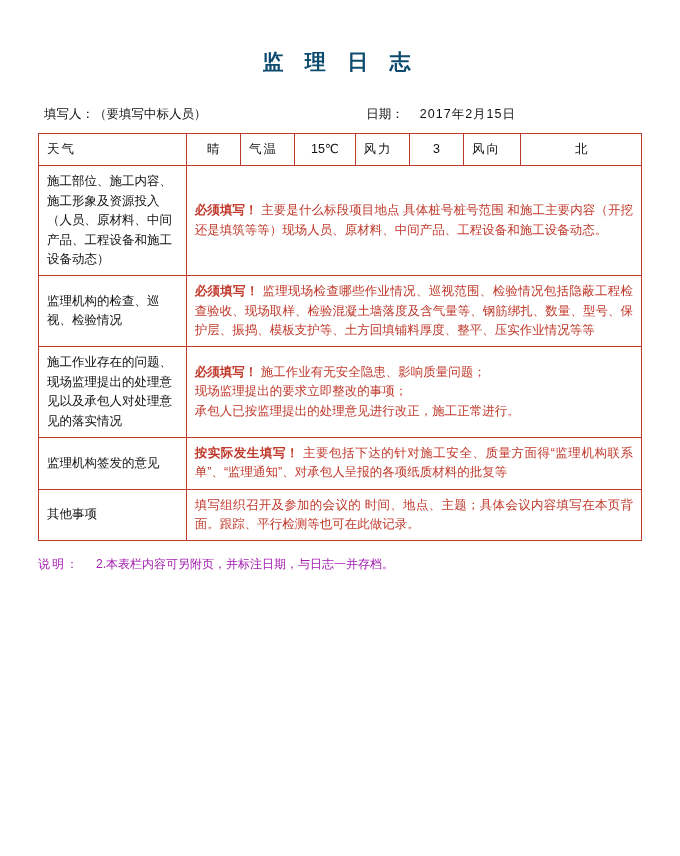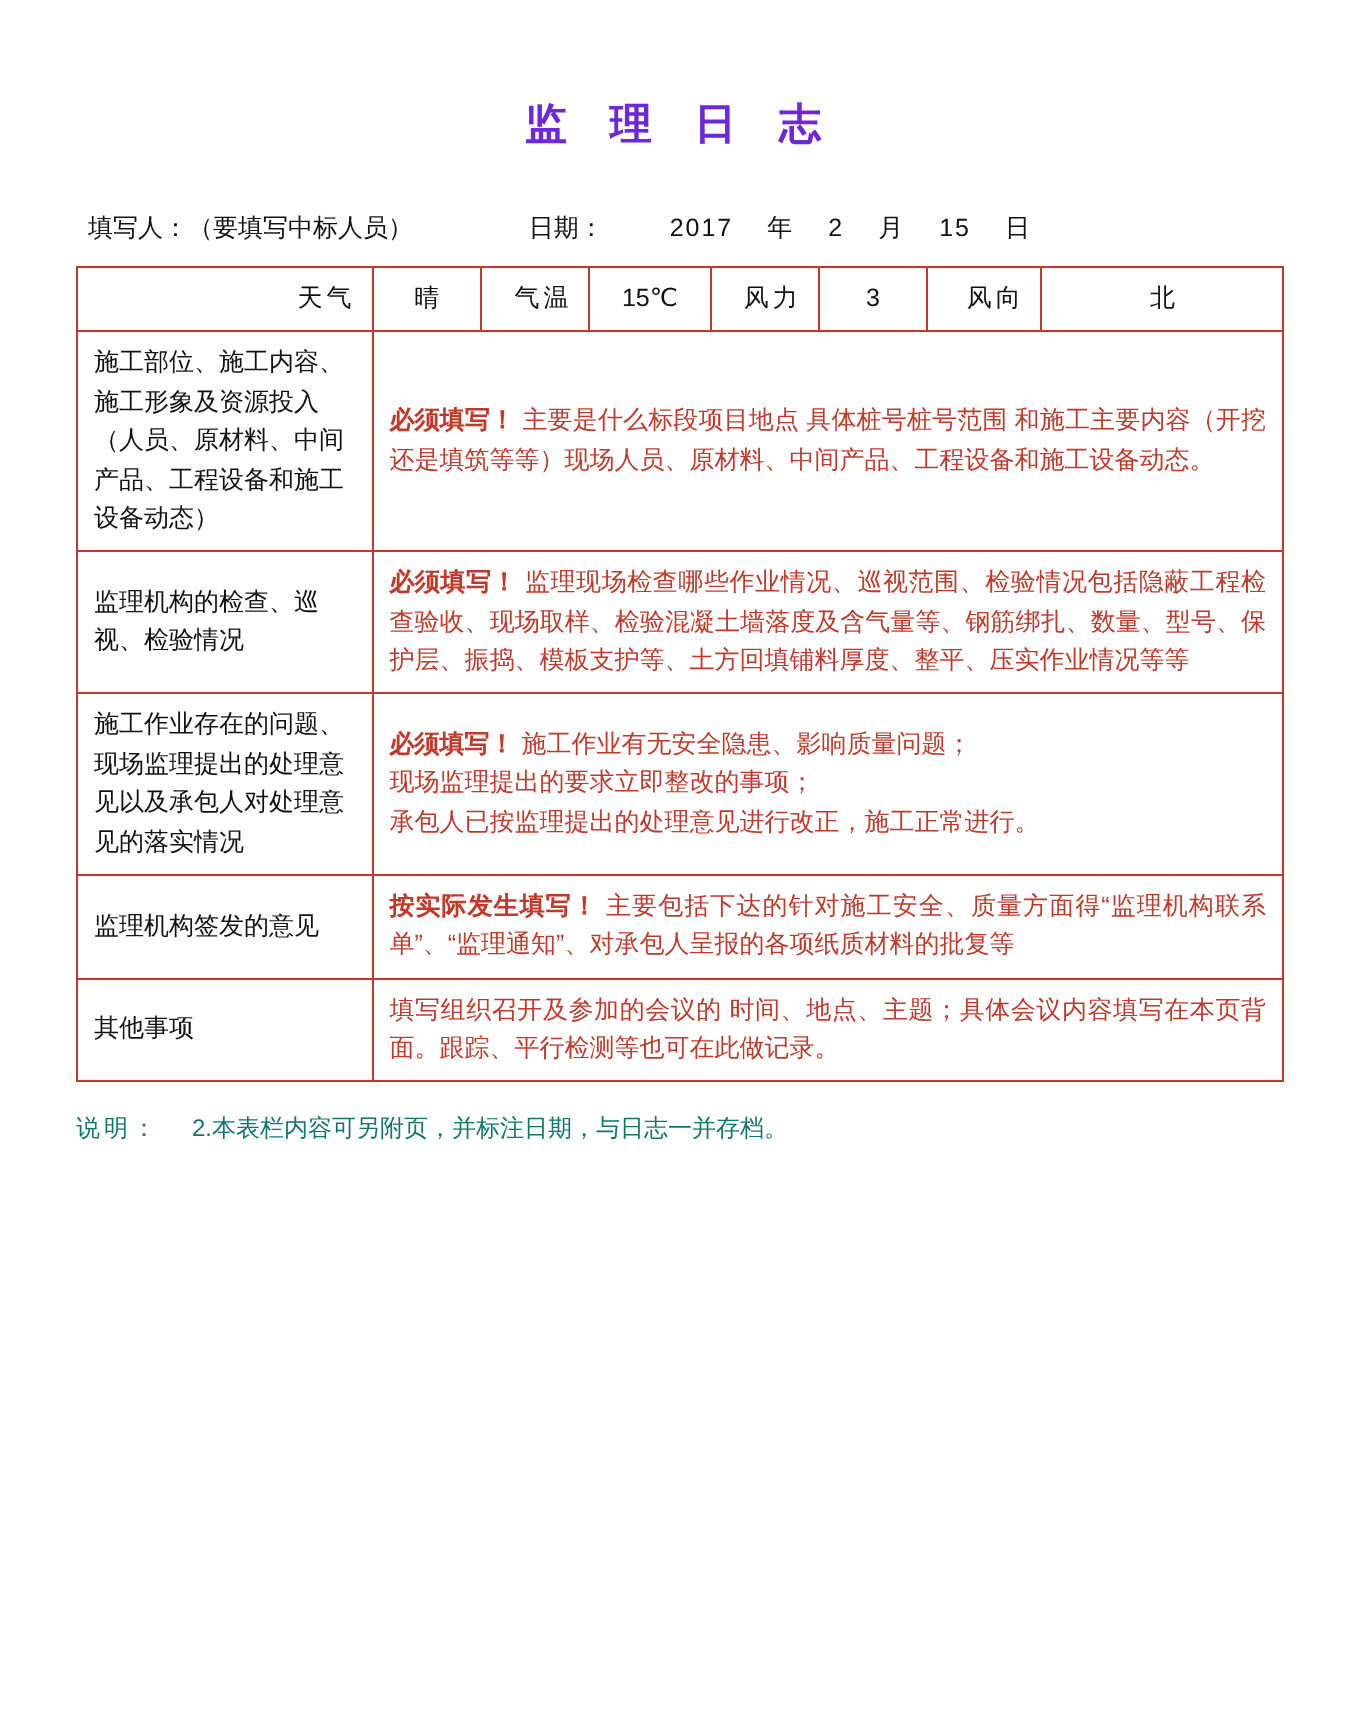--- a/index.html
+++ b/index.html
@@ -20,61 +20,61 @@
     height: 856px;
     box-sizing: border-box;
     padding: 34px 38px 10px 38px;
     position: relative;
   }
   .doc-title {
     text-align: center;
     font-size: 21px;
     letter-spacing: 7px;
     font-weight: 600;
-    color: #6d28d9;
+    color: #0c4a6e;
     margin-top: 14px;
     margin-bottom: 30px;
     font-family: "DejaVu Serif", "Liberation Serif", serif;
   }
   .meta-row {
     display: flex;
     align-items: flex-end;
     font-size: 12.5px;
     color: #111;
     margin: 0 6px 10px 6px;
   }
   .meta-left {
     white-space: nowrap;
   }
   .meta-right {
     margin-left: auto;
     white-space: nowrap;
     display: flex;
     align-items: baseline;
-    gap: 17px;
+    gap: 0;
     padding-right: 120px;
   }
   .meta-date-label { margin-right: 16px; }
   .date-part { letter-spacing: 1px; }
 
   table.main {
     width: 100%;
     border-collapse: collapse;
     table-layout: fixed;
     border: 1px solid #c0392b;
   }
   table.main td {
     border: 1px solid #c0392b;
     vertical-align: middle;
     padding: 6px 8px;
     font-size: 12.5px;
     line-height: 1.55;
   }
   .hdr-label {
-    text-align: right;
+    text-align: left;
     color: #111;
     font-size: 12.5px;
     letter-spacing: 2px;
     white-space: nowrap;
   }
   .hdr-val {
     text-align: center;
     color: #111;
     font-size: 12.5px;
   }
@@ -90,21 +90,21 @@
     line-height: 1.85;
     padding: 10px 10px;
     text-align: justify;
   }
   .row-content .lead {
     font-weight: 700;
   }
   .footnotes {
     margin-top: 12px;
     font-size: 12px;
-    color: #0f766e;
+    color: #a21caf;
     line-height: 1.9;
     padding-left: 58px;
   }
   .footnotes .fn1 { position: relative; }
   .footnotes .fn-label {
     position: absolute;
     left: -58px;
     top: 0;
     letter-spacing: 2px;
   }

